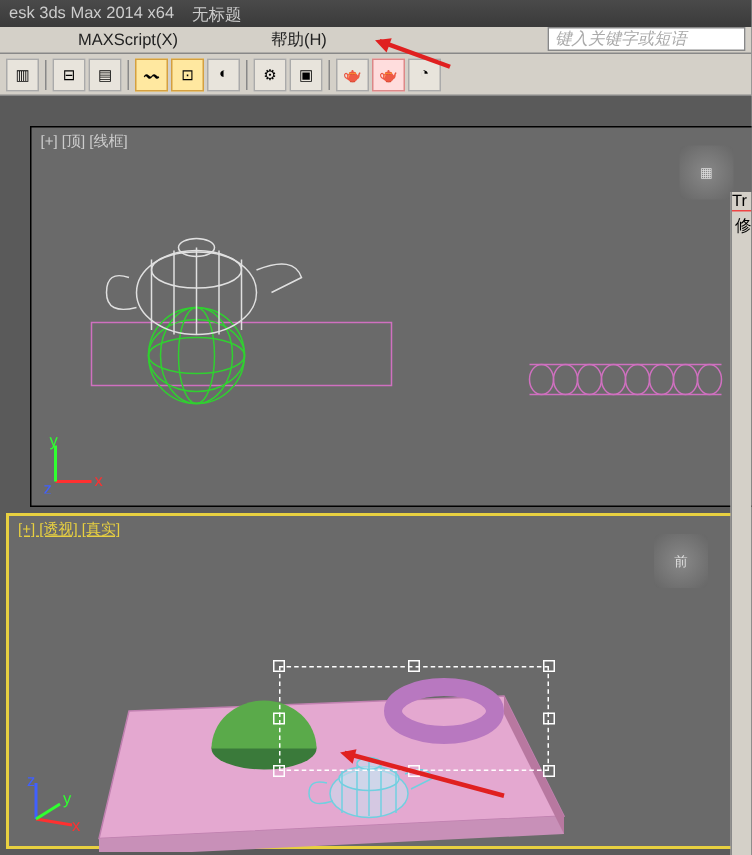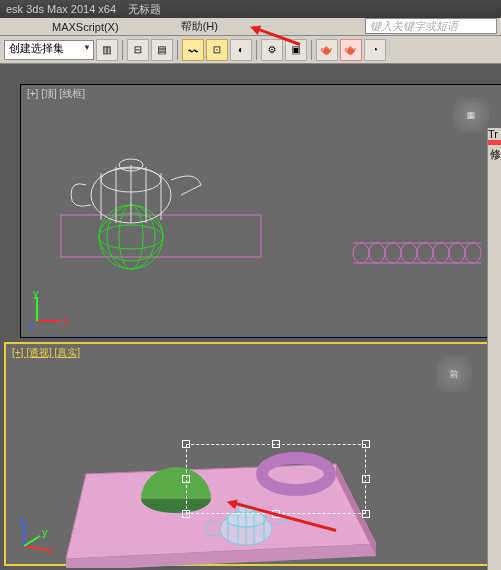--- a/index.html
+++ b/index.html
@@ -39,21 +39,20 @@
   <span>无标题</span>
 </div>
 
 <div class="menubar">
   <span>MAXScript(X)</span>
   <span>帮助(H)</span>
 </div>
 <div class="search-box">键入关键字或短语</div>
 
 <div class="toolbar">
-  <div class="dropdown">创建选择集</div>
   <div class="tb-btn">▥</div>
   <div class="sep"></div>
   <div class="tb-btn">⊟</div>
   <div class="tb-btn">▤</div>
   <div class="sep"></div>
   <div class="tb-btn highlight">〰</div>
   <div class="tb-btn highlight">⊡</div>
   <div class="tb-btn">◐</div>
   <div class="sep"></div>
   <div class="tb-btn">⚙</div>
@@ -164,16 +163,16 @@
       <line x1="10" y1="30" x2="34" y2="34" stroke="#ff3030" stroke-width="2"></line>
       <line x1="10" y1="30" x2="10" y2="6" stroke="#4060ff" stroke-width="2"></line>
       <line x1="10" y1="30" x2="26" y2="20" stroke="#30ff30" stroke-width="2"></line>
       <text x="34" y="38" fill="#ff3030" font-size="9">x</text>
       <text x="4" y="8" fill="#4060ff" font-size="9">z</text>
       <text x="28" y="20" fill="#30ff30" font-size="9">y</text>
     </svg>
   </div>
 
   <div class="side-panel">
-    <div style="padding:0;border-bottom:5px solid #ef4444;">Tr</div>
+    <div style="padding:0;border-bottom:1px solid #ef4444;">Tr</div>
     <div style="padding:2px;">修</div>
   </div>
 </div>
 
 </body></html>

